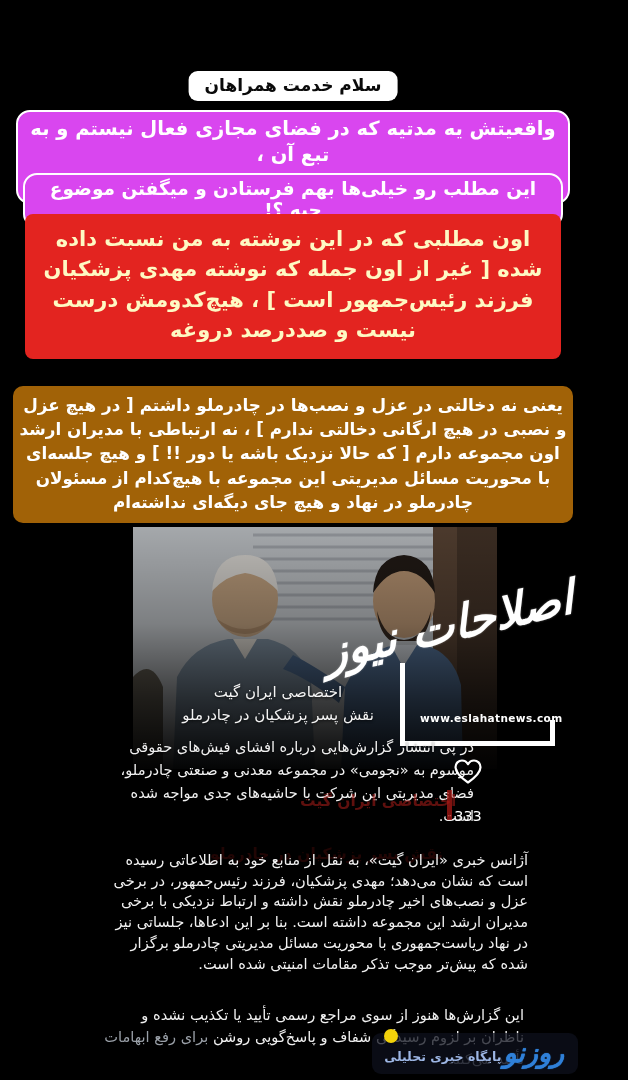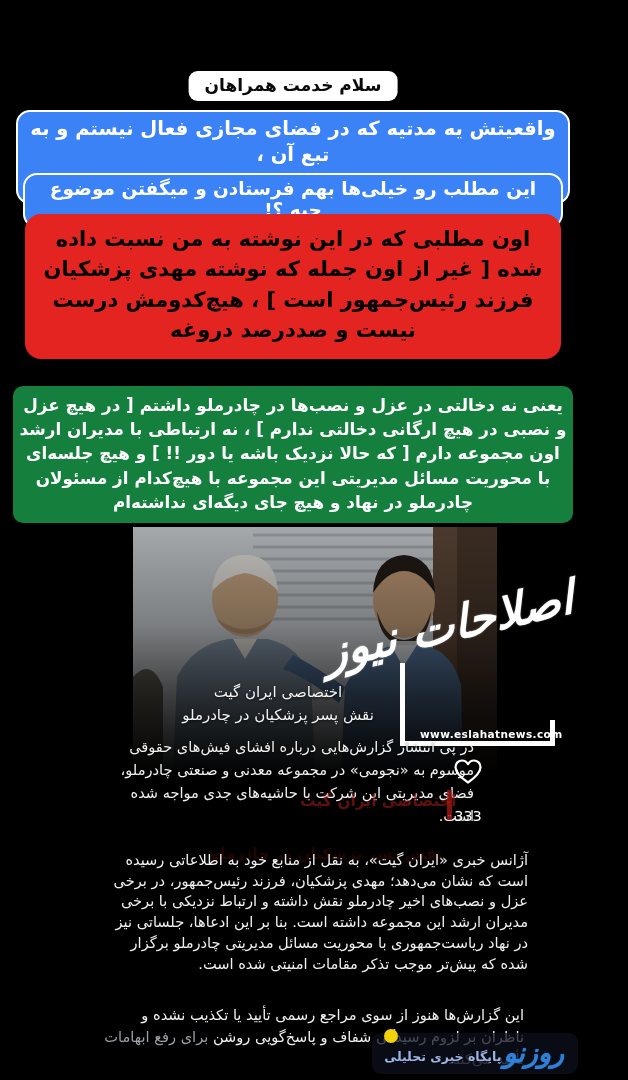--- a/index.html
+++ b/index.html
@@ -7,32 +7,32 @@
     position:relative;width:586px;height:1080px;background:#000;overflow:hidden;
     font-family:"DejaVu Sans","Liberation Sans",sans-serif;direction:rtl;
   }
   
   .bubble-white{
     position:absolute;top:71px;left:50%;transform:translateX(-50%);
     background:#fff;color:#0a0a0a;border-radius:9px;padding:4px 16px 6px;
     font-size:17px;font-weight:bold;white-space:nowrap;
   }
   .bubble-dark{
-    position:absolute;background:#3b82f6;color:#fff;border:2.5px solid #fff;
+    position:absolute;background:#d946ef;color:#fff;border:2.5px solid #fff;
     border-radius:14px;text-align:center;font-weight:bold;
   }
   .bubble-intro{top:110px;left:16px;right:16px;font-size:19.5px;line-height:1.35;padding:4px 6px 7px;}
   .bubble-question{top:173px;left:23px;right:23px;font-size:18.5px;padding:3px 10px 6px;}
   .box-red{
     position:absolute;top:214px;left:25px;right:25px;background:#e32420;
-    border-radius:16px;padding:10px 12px 13px;color:#000000;font-weight:bold;
+    border-radius:8px;padding:10px 12px 13px;color:#fef9c3;font-weight:bold;
     font-size:21px;line-height:1.45;text-align:center;
   }
   .box-green{
-    position:absolute;top:386px;left:13px;right:13px;background:#15803d;
+    position:absolute;top:386px;left:13px;right:13px;background:#a16207;
     border-radius:10px;padding:7px 6px 9px;color:#fff;font-weight:bold;
     font-size:16.8px;line-height:1.44;text-align:center;
   }
   
   .photo{position:absolute;top:527px;left:133px;width:364px;height:242px;overflow:hidden;}
   .photo svg{display:block;}
   .photo-shade{
     position:absolute;inset:0;pointer-events:none;
     background:linear-gradient(180deg,rgba(0,0,0,0.18) 0%,rgba(0,0,0,0.38) 40%,rgba(0,0,0,0.72) 72%,rgba(0,0,0,0.97) 100%);
   }
@@ -84,21 +84,21 @@
     text-shadow:0 0 2px rgba(255,255,255,.4);
   }
   .eslahat-frame{
     position:absolute;left:14px;bottom:22px;width:150px;height:78px;
     border-left:5px solid #fff;border-bottom:5px solid #fff;
   }
   .eslahat-frame::after{
     content:"";position:absolute;right:0;bottom:-5px;width:5px;height:26px;background:#fff;
   }
   .eslahat-url{
-    position:absolute;left:34px;bottom:28px;font-size:10.5px;font-weight:bold;
+    position:absolute;left:34px;bottom:44px;font-size:10.5px;font-weight:bold;
     letter-spacing:.4px;direction:ltr;color:#fff;margin-top:32px;
   }
   
   .roozno{
     position:absolute;right:8px;bottom:6px;display:flex;align-items:center;gap:2px;direction:ltr;
     background:rgba(14,16,28,0.75);border-radius:9px;padding:4px 10px 6px 12px;
   }
   .roozno-label{color:#9db6e4;font-size:12.5px;font-weight:bold;padding-top:8px;}
   .roozno-logo{
     position:relative;color:#2f80d8;font-size:27px;font-weight:bold;font-style:italic;

